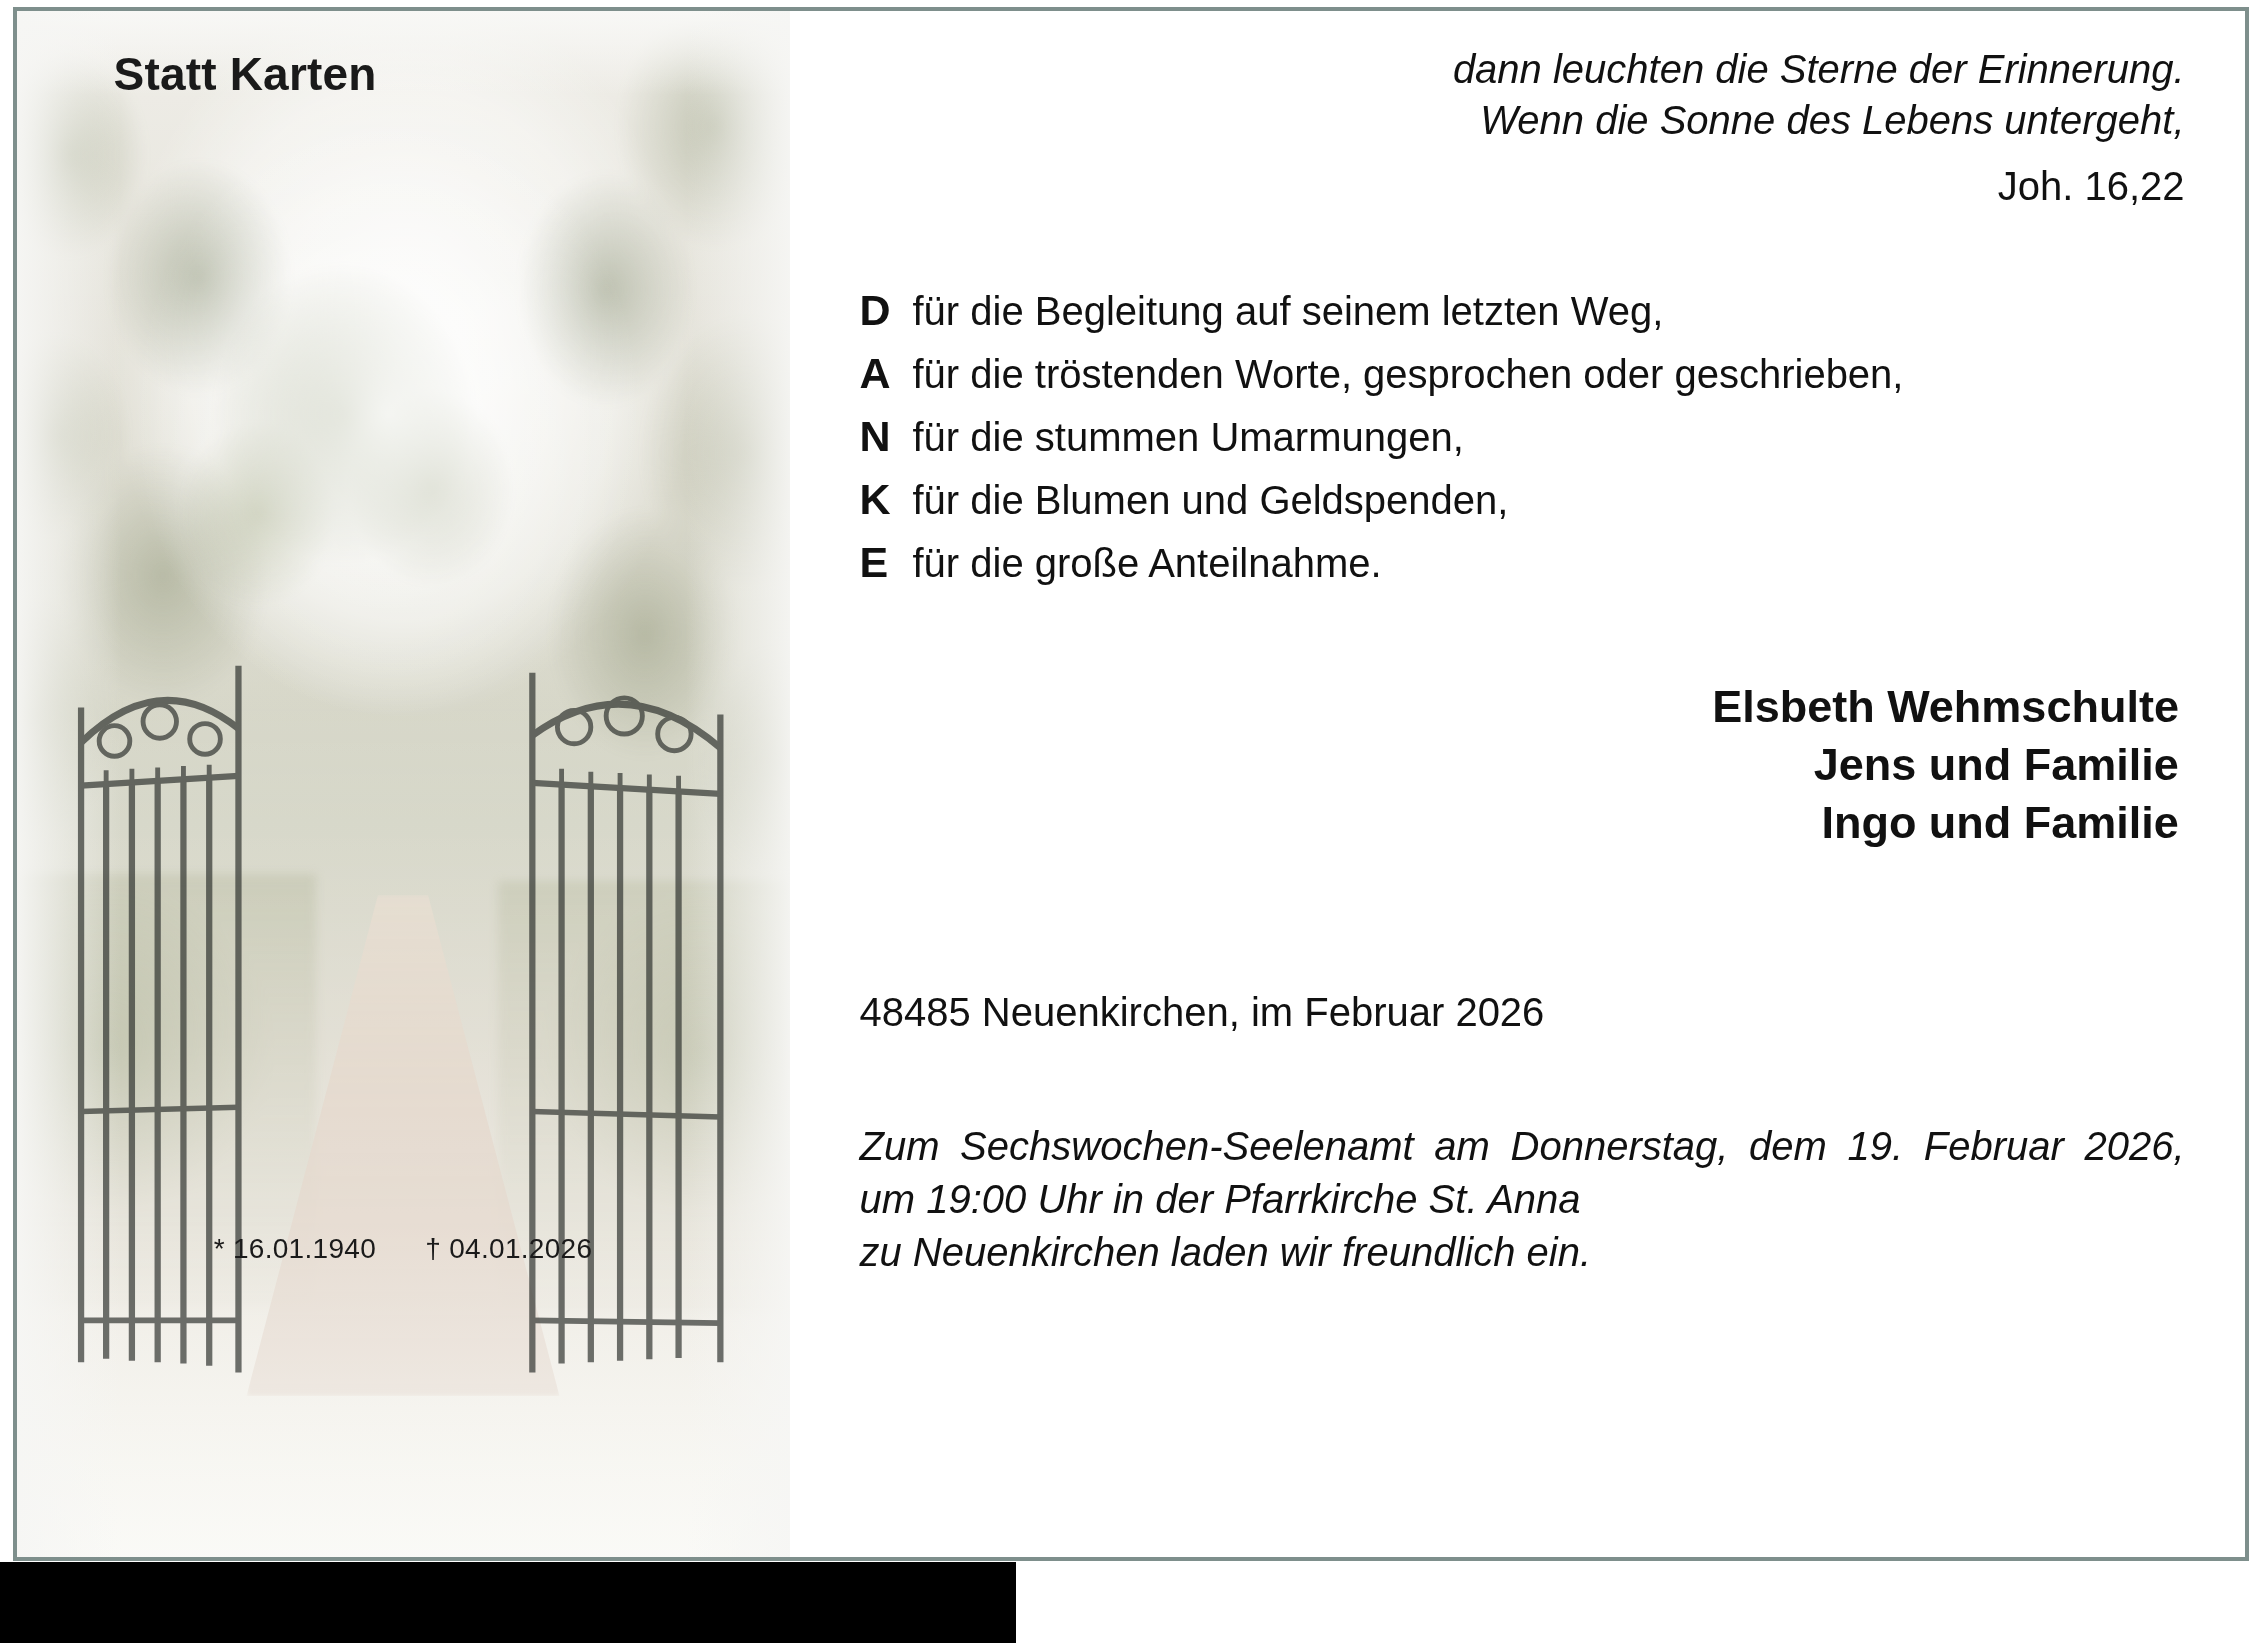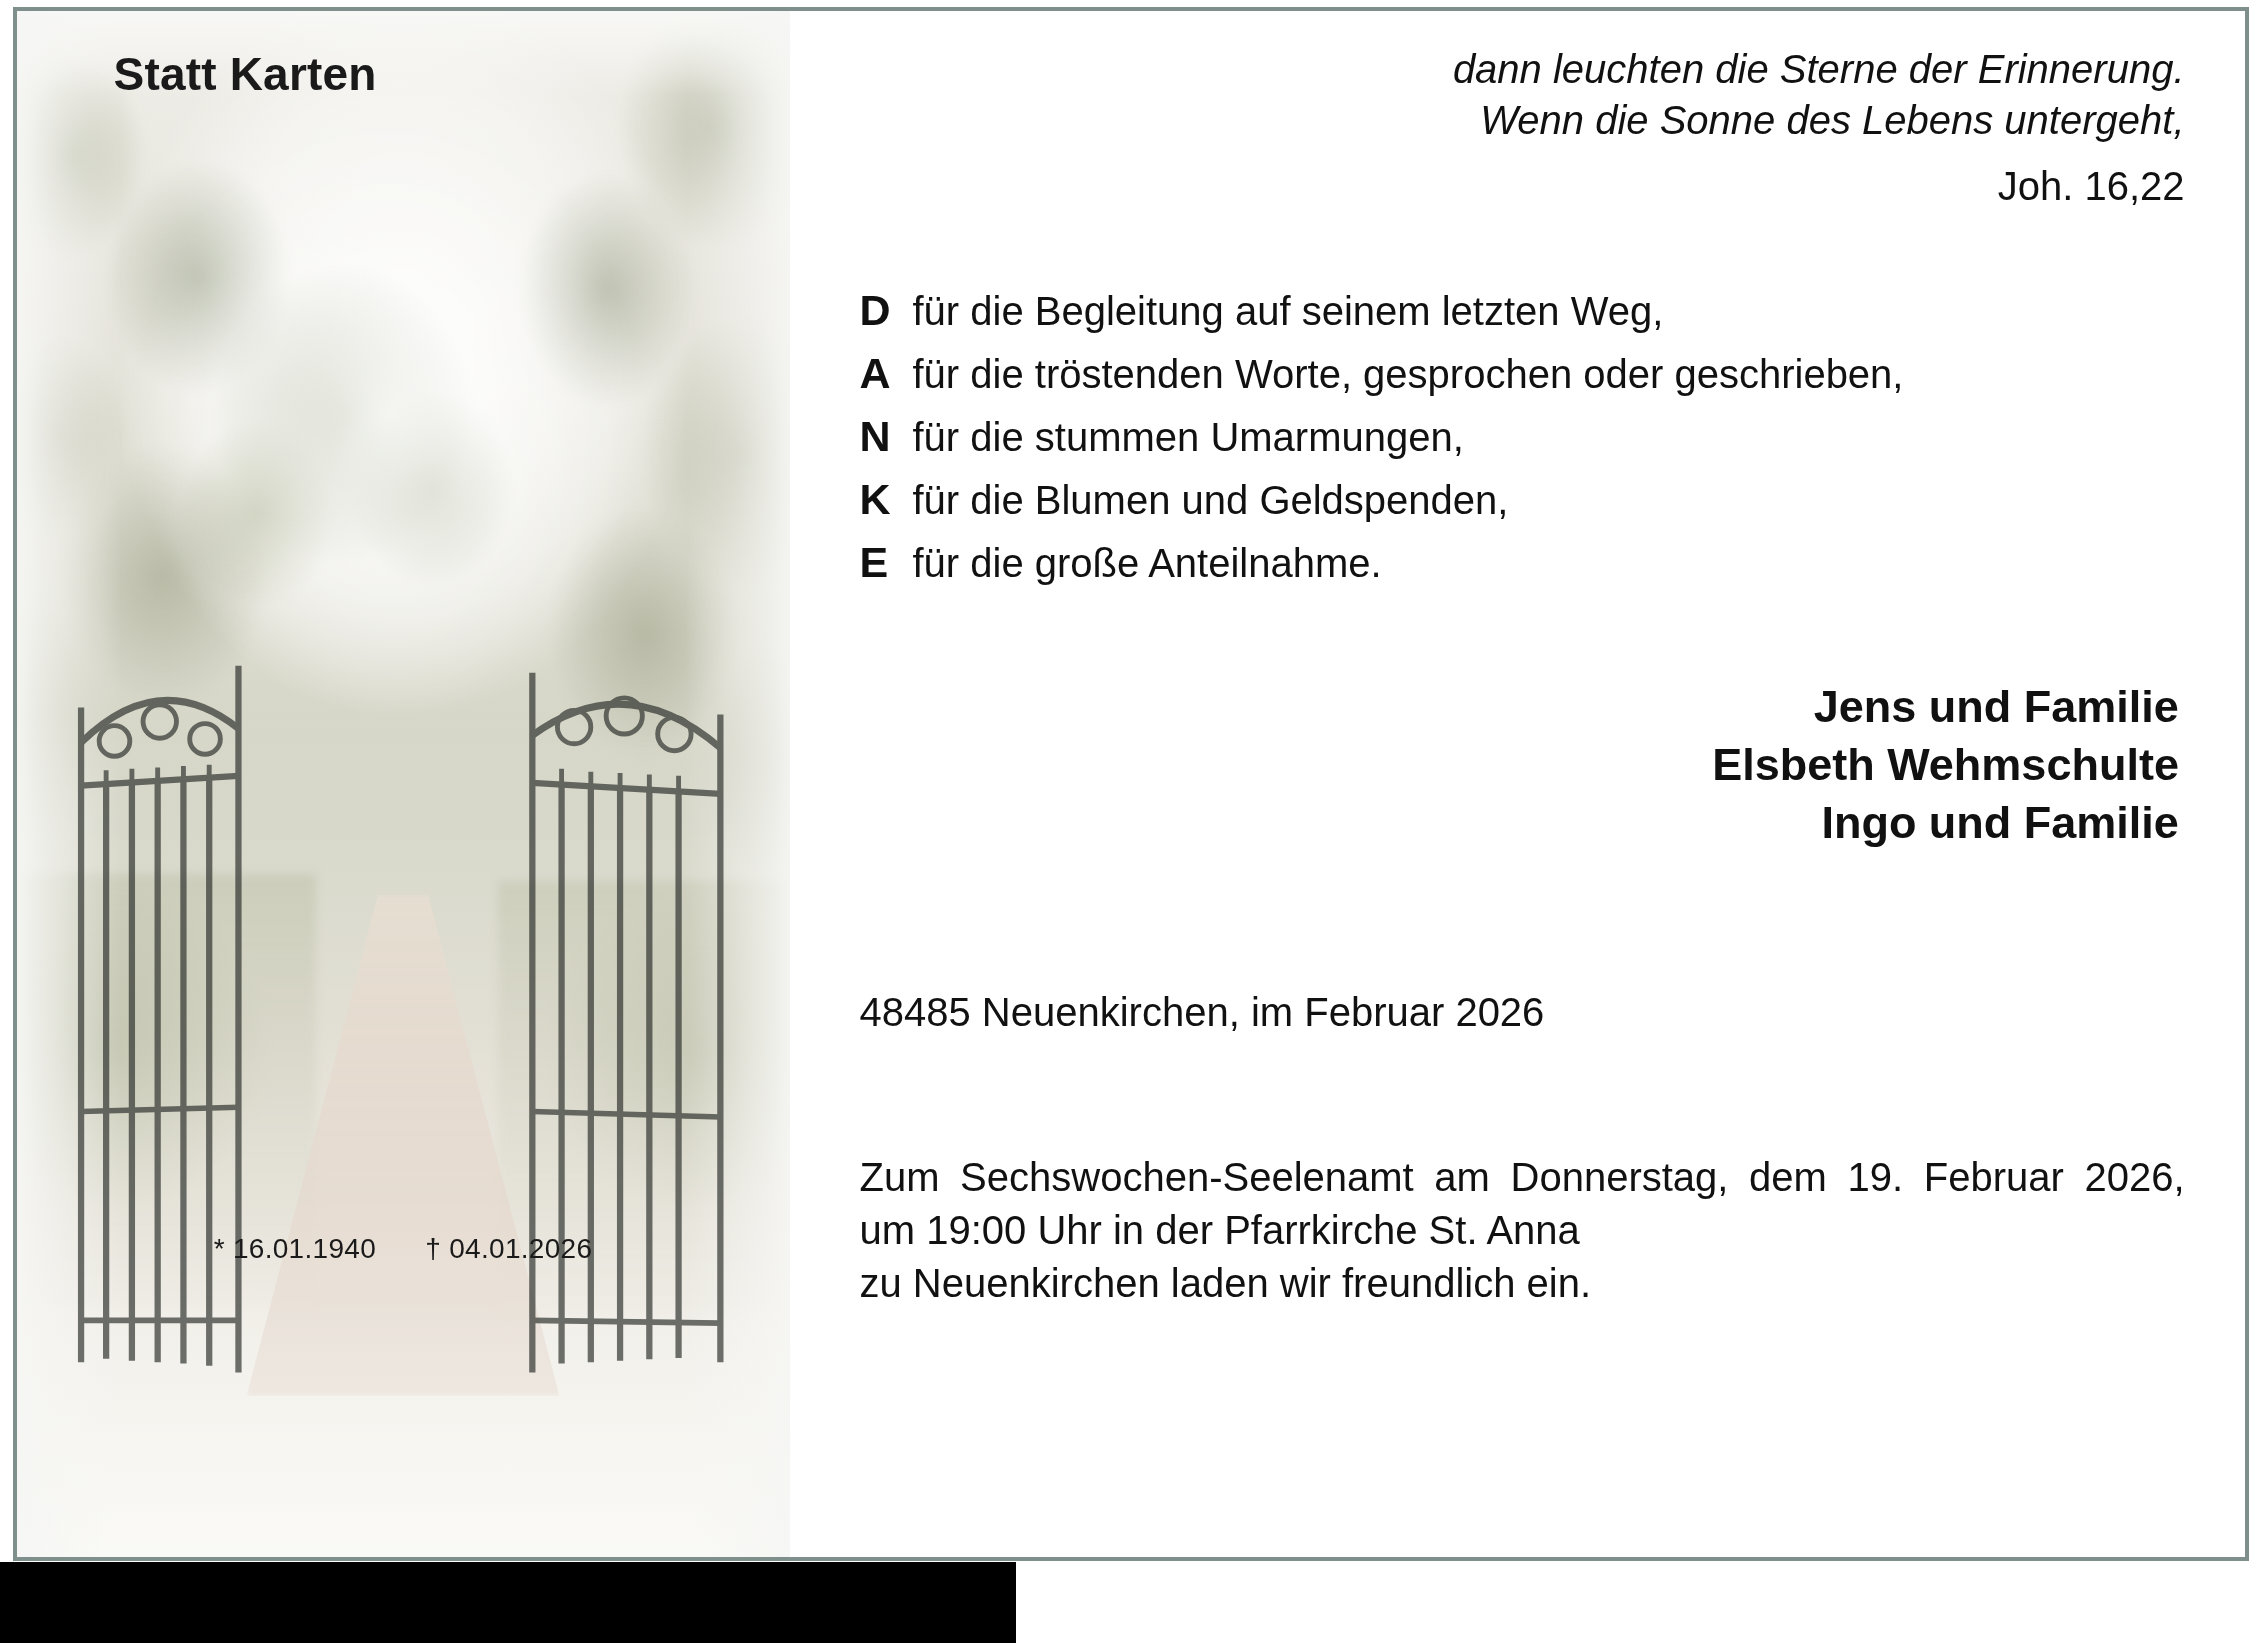--- a/index.html
+++ b/index.html
@@ -232,26 +232,27 @@
     padding-right: 5.6px;
   }
 
   .place-date {
     margin-top: 139px;
     font-size: 40px;
     color: #111111;
   }
 
   .invitation {
-    margin-top: 116px;
+    margin-top: 85px;
     font-size: 40px;
     line-height: 1.32;
     color: #111111;
     text-align: justify;
     text-justify: inter-word;
+    font-style: italic;
   }
   .invitation span.last { display: block; text-align: left; }
 </style>
 </head>
 <body>
 
 <div class="page">
 
   <div class="black-band"></div>
   <div class="white-band-right"></div>
@@ -356,22 +357,22 @@
             <div class="danke-letter">K</div>
             <div class="danke-text">für die Blumen und Geldspenden,</div>
           </div>
           <div class="danke-row">
             <div class="danke-letter">E</div>
             <div class="danke-text">für die große Anteilnahme.</div>
           </div>
         </div>
 
         <div class="family">
+          <div>Elsbeth Wehmschulte</div>
           <div>Jens und Familie</div>
-          <div>Elsbeth Wehmschulte</div>
           <div>Ingo und Familie</div>
         </div>
 
         <div class="place-date">48485 Neuenkirchen, im Februar 2026</div>
 
         <div class="invitation">
           <span>Zum Sechswochen-Seelenamt am Donnerstag, dem 19. Februar 2026, um 19:00 Uhr in der Pfarrkirche St. Anna</span>
           <span class="last">zu Neuenkirchen laden wir freundlich ein.</span>
         </div>
 

